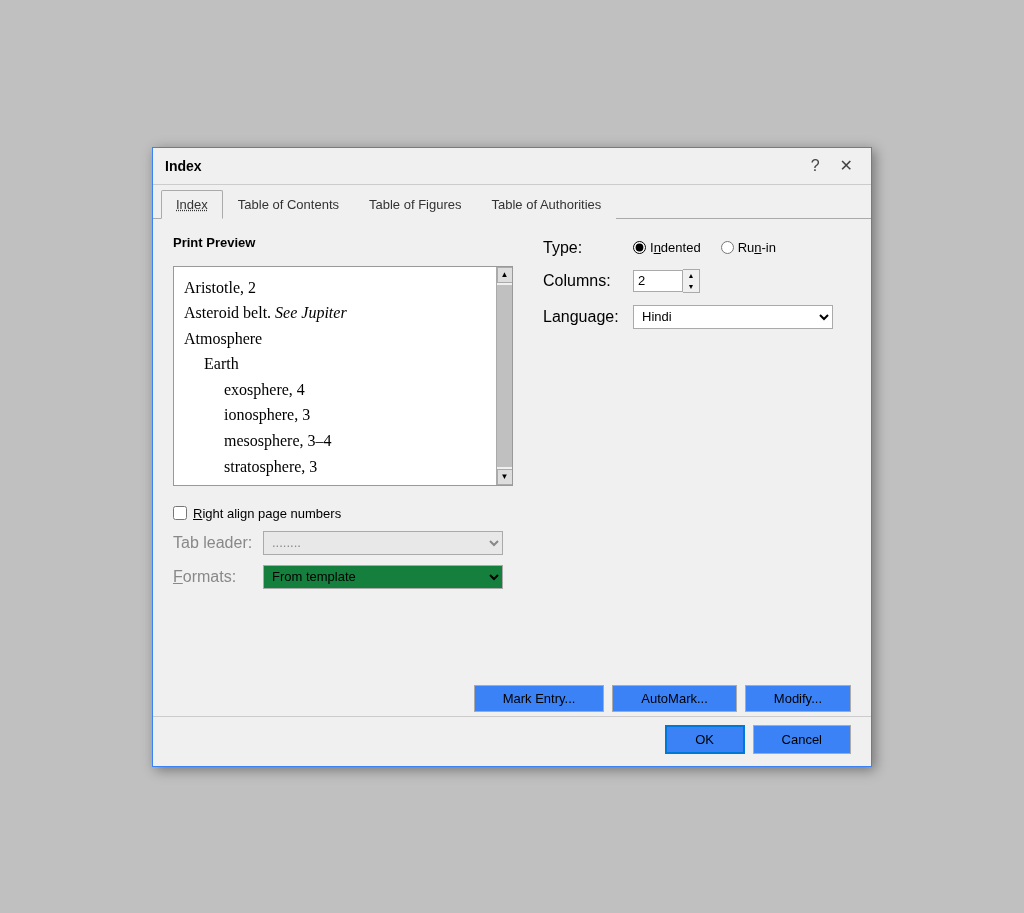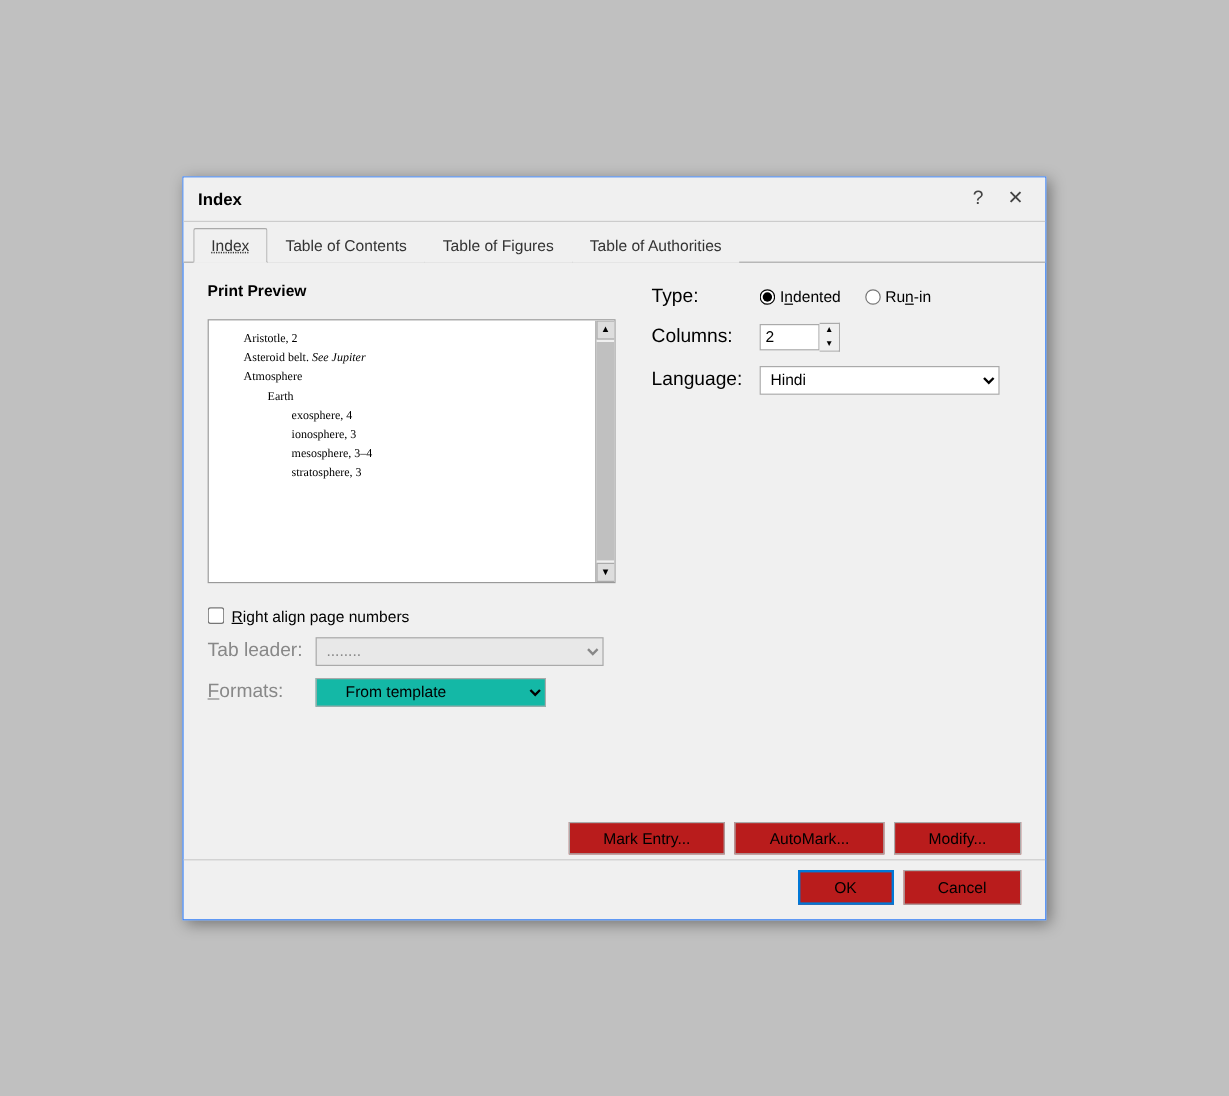--- a/index.html
+++ b/index.html
@@ -113,25 +113,24 @@
     .preview-box {
       border: 1px solid #999;
       background: #fff;
       height: 220px;
       overflow: hidden;
       position: relative;
     }
     .preview-content {
       padding: 8px 10px;
       font-family: 'Times New Roman', Times, serif;
-      font-size: 10px;
+      font-size: 16px;
       line-height: 1.6;
       height: 100%;
       overflow: hidden;
-      margin-left: 19px;
     }
     .preview-scroll {
       position: absolute;
       right: 0;
       top: 0;
       bottom: 0;
       width: 16px;
       background: #f0f0f0;
       border-left: 1px solid #aaa;
       display: flex;
@@ -256,26 +255,26 @@
       width: 240px;
       height: 24px;
       border: 1px solid #aaa;
       background: #e8e8e8;
       font-size: 13px;
       padding: 2px 4px;
       cursor: pointer;
       color: #888;
     }
     .select-formats {
-      width: 192px;
+      width: 240px;
       height: 24px;
       border: 1px solid #aaa;
-      background: #14b8a6;
-      font-size: 13px;
-      padding: 2px 20px;
+      background: #15803d;
+      font-size: 13px;
+      padding: 2px 4px;
       cursor: pointer;
     }
 
     
     .bottom-buttons {
       padding: 12px 20px;
       display: flex;
       justify-content: space-between;
       align-items: center;
       border-top: 1px solid #ccc;
@@ -284,21 +283,21 @@
       display: flex;
       gap: 8px;
     }
     .bottom-right-btns {
       display: flex;
       gap: 8px;
     }
     .btn {
       padding: 5px 28px;
       border: 1px solid #aaa;
-      background: #b91c1c;
+      background: #3b82f6;
       font-size: 13px;
       cursor: pointer;
       min-width: 90px;
       text-align: center;
     }
     .btn-ok {
       border: 2px solid #0078d7;
       min-width: 80px;
     }
   </style>

